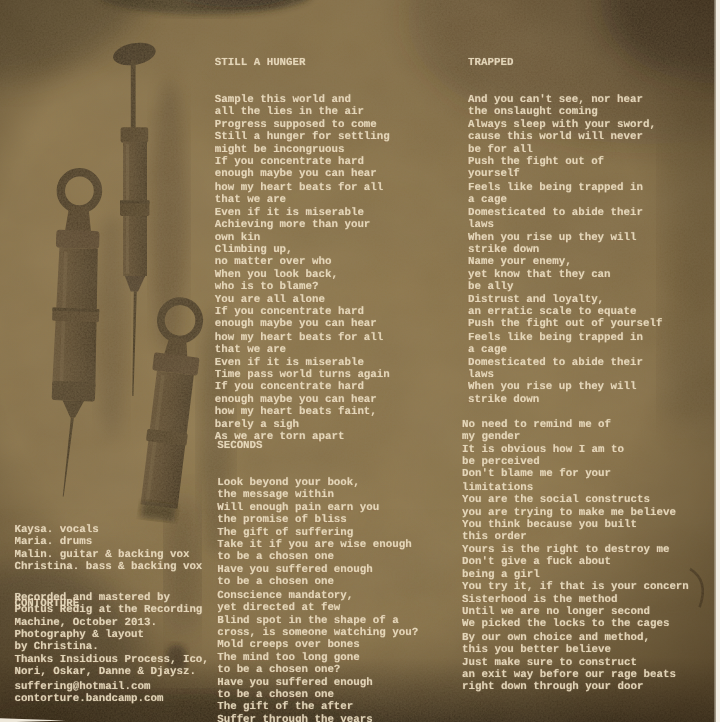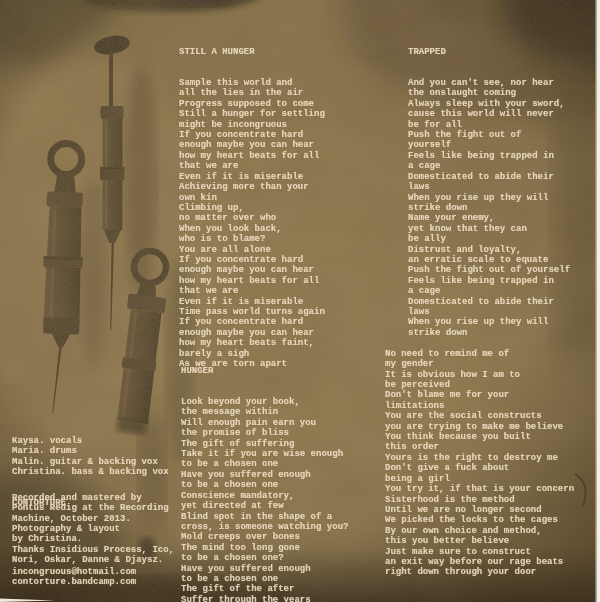--- a/index.html
+++ b/index.html
@@ -164,21 +164,21 @@
 Even if it is miserable
 Time pass world turns again
 If you concentrate hard
 enough maybe you can hear
 how my heart beats faint,
 barely a sigh
 As we are torn apart</div>
   </div>
 
   <div class="block" style="left:181px;top:345px">
-    <div>HUNGER</div>
+    <div>SECONDS</div>
     <div>Look beyond your book,
 the message within
 Will enough pain earn you
 the promise of bliss
 The gift of suffering
 Take it if you are wise enough
 to be a chosen one
 Have you suffered enough
 to be a chosen one
 Conscience mandatory,
@@ -187,21 +187,21 @@
 cross, is someone watching you?
 Mold creeps over bones
 The mind too long gone
 to be a chosen one?
 Have you suffered enough
 to be a chosen one
 The gift of the after
 Suffer through the years</div>
   </div>
 
-  <div class="block" style="left:408px;top:26px">
+  <div class="block" style="left:390px;top:26px">
     <div>TRAPPED</div>
     <div>And you can't see, nor hear
 the onslaught coming
 Always sleep with your sword,
 cause this world will never
 be for all
 Push the fight out of
 yourself
 Feels like being trapped in
 a cage
@@ -260,17 +260,17 @@
     <div>Recorded and mastered by
 Pontus Redig at the Recording
 Machine, October 2013.
 Photography &amp; layout
 by Christina.
 Thanks Insidious Process, Ico,
 Nori, Oskar, Danne &amp; Djaysz.</div>
   </div>
 
   <div class="block" style="left:12px;top:546px">
-    <div>incongruous@hotmail.com
+    <div>suffering@hotmail.com
 contorture.bandcamp.com</div>
   </div>
 
 </div>
 
 </body></html>

